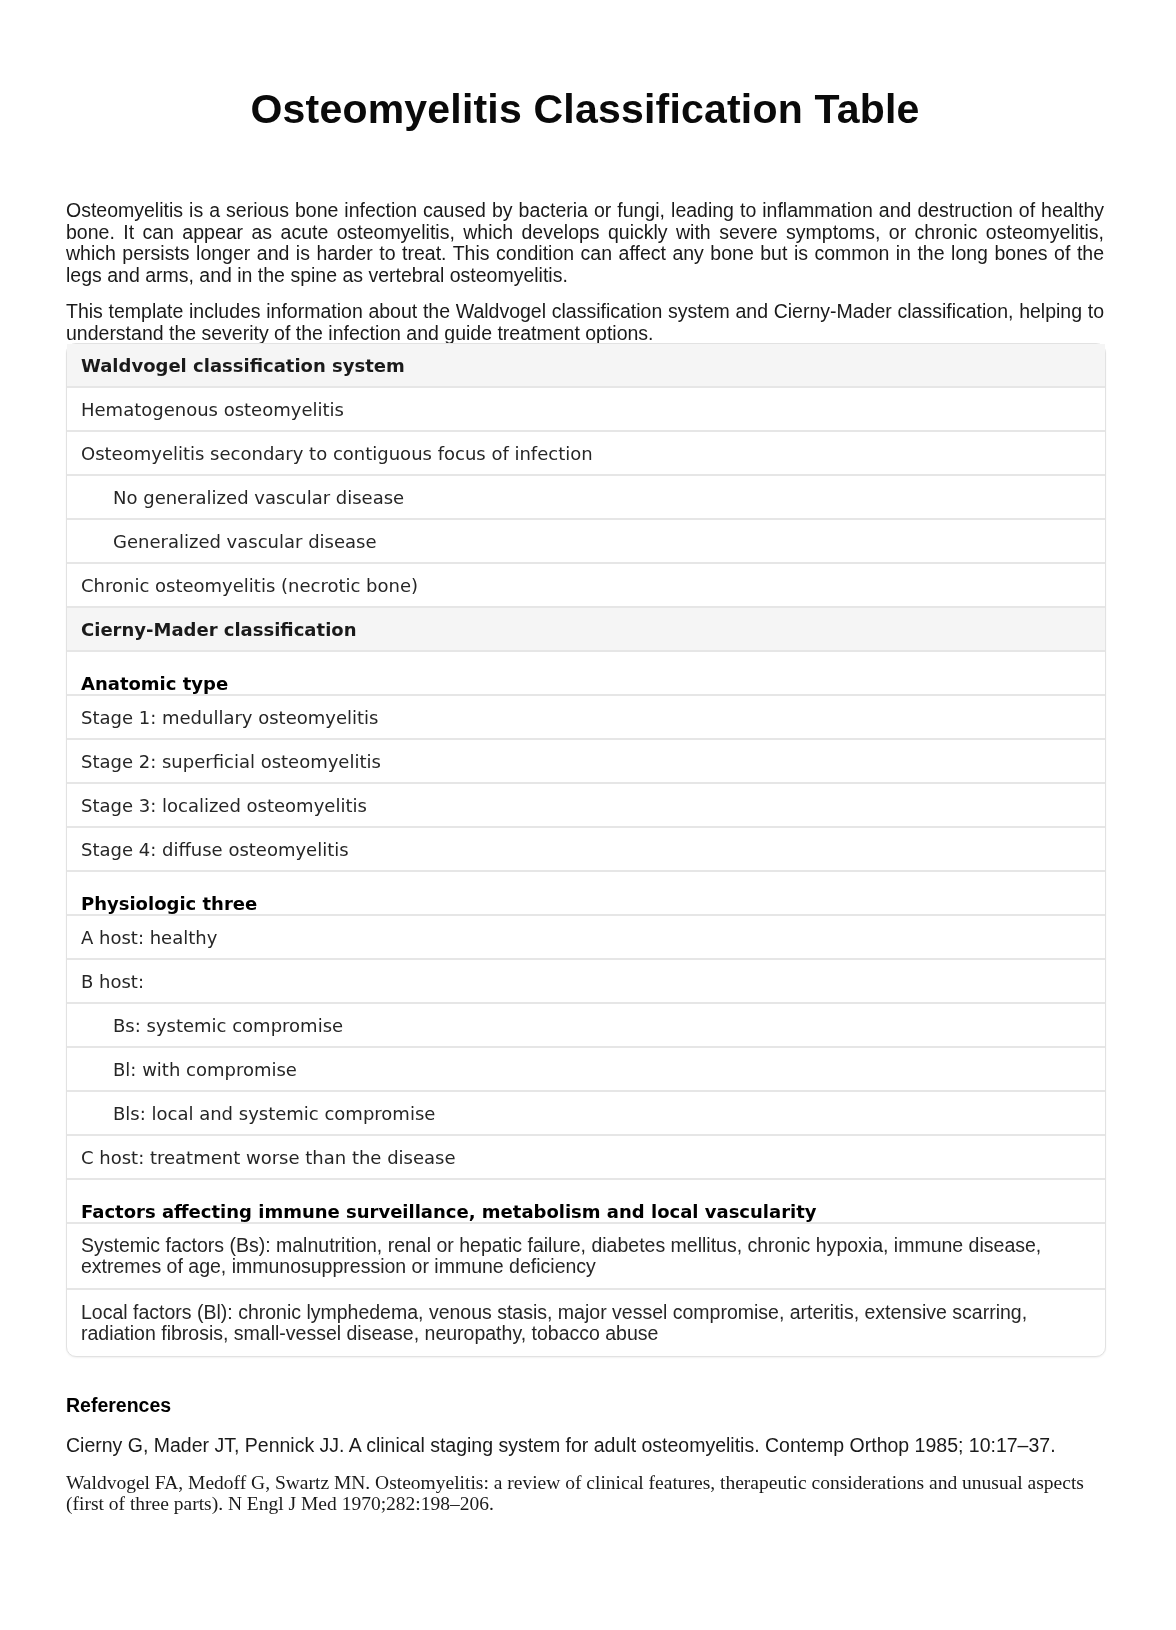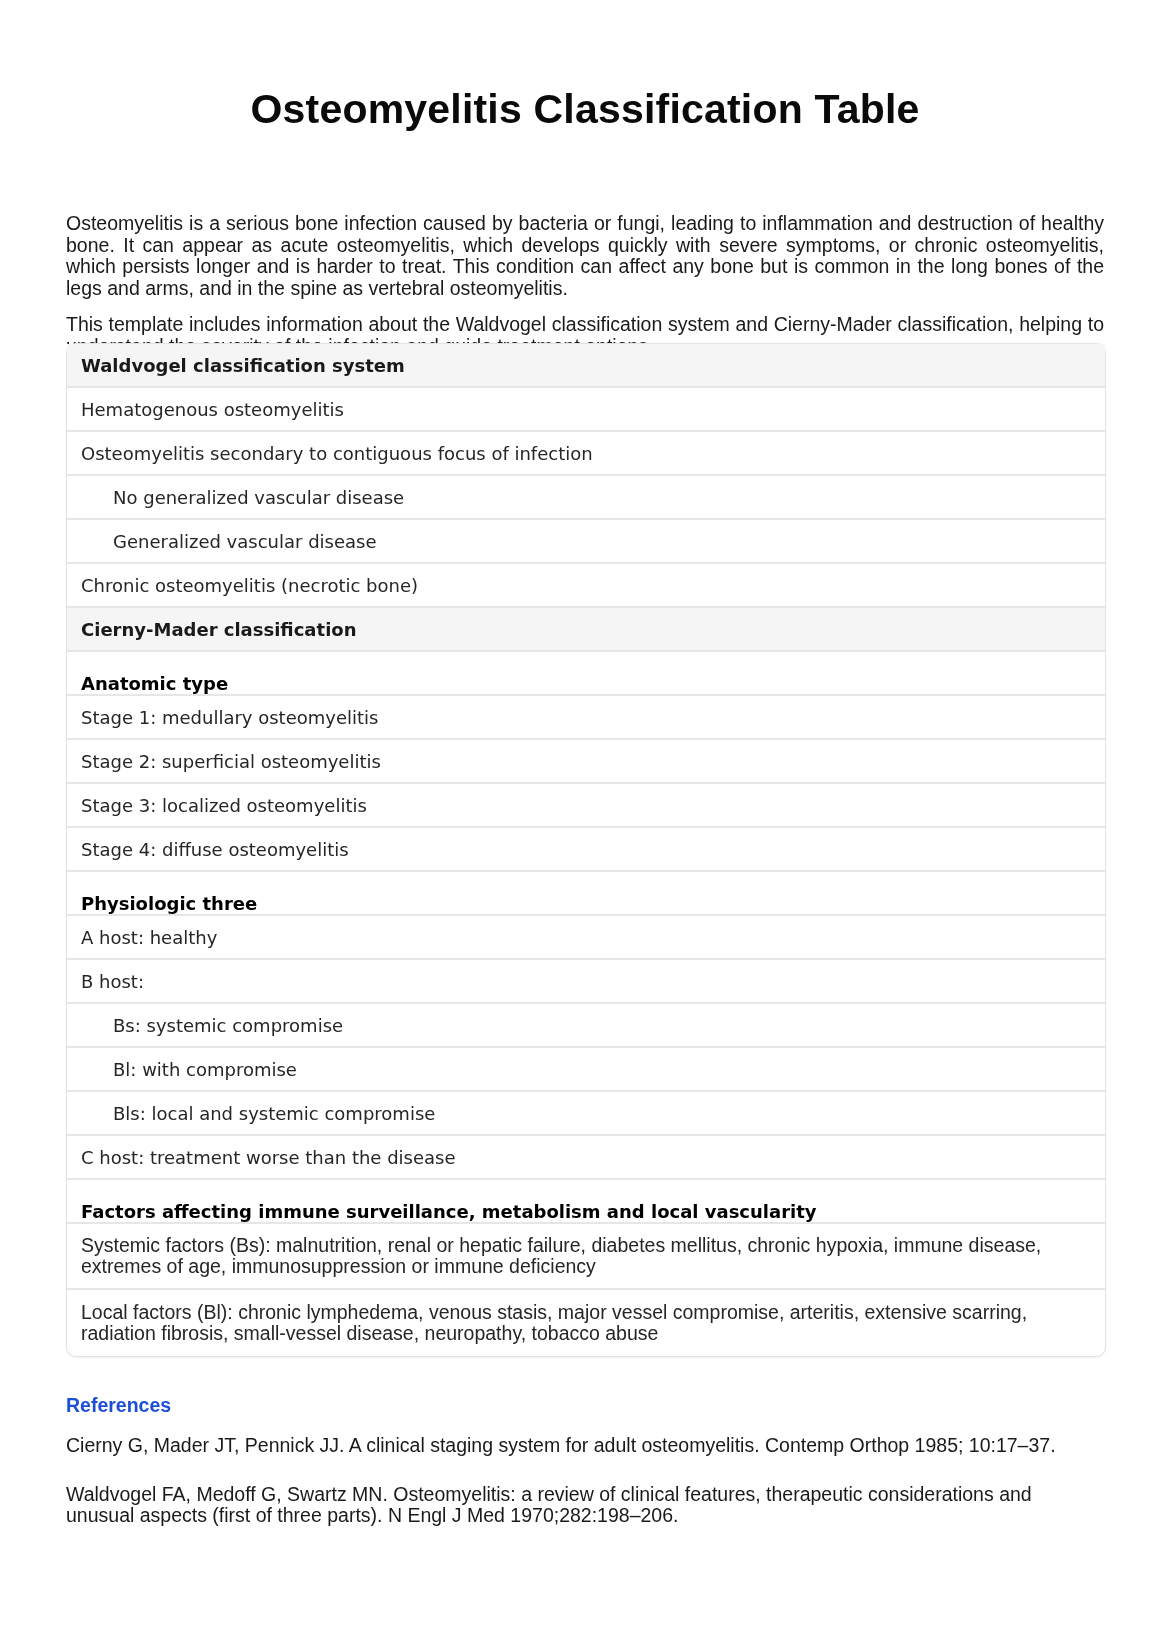--- a/index.html
+++ b/index.html
@@ -22,21 +22,21 @@
       letter-spacing: 0.2px;
       height: 86px;
     }
     .intro p {
       margin: 0;
       font-size: 19.5px;
       line-height: 21.5px;
       text-align: justify;
       color: #1a1a1a;
     }
-    .intro p.p1 { margin-top: 41px; }
+    .intro p.p1 { margin-top: 28px; }
     .intro p.p2 { margin-top: 15px; }
     .table {
       position: absolute;
       top: 343px;
       left: 0;
       width: 1038px;
       border: 1px solid #e2e2e2;
       border-radius: 10px;
       box-shadow: 0 1px 2px rgba(0,0,0,0.06);
       background: #fff;
@@ -62,30 +62,30 @@
       font-family: "Liberation Sans", sans-serif;
       font-size: 19.5px;
       line-height: 21px;
       align-items: center;
     }
     .refs { position: absolute; top: 1394px; left: 0; width: 1038px; }
     .refs h2 {
       margin: 0;
       font-size: 19.5px;
       font-weight: bold;
-      color: #1d4ed8;
+      color: #000000;
     }
     .refs p {
       margin: 0;
       font-size: 19.5px;
       line-height: 21px;
       color: #1a1a1a;
     }
     .refs p.r1 { margin-top: 18px; }
-    .refs p.r2 { margin-top: 28px; }
+    .refs p.r2 { margin-top: 16px; font-family: Liberation Serif, serif; }
   </style>
 </head>
 <body>
 
 <div class="page">
   <h1>Osteomyelitis Classification Table</h1>
 
   <div class="intro">
     <p class="p1">Osteomyelitis is a serious bone infection caused by bacteria or fungi, leading to inflammation and destruction of healthy bone. It can appear as acute osteomyelitis, which develops quickly with severe symptoms, or chronic osteomyelitis, which persists longer and is harder to treat. This condition can affect any bone but is common in the long bones of the legs and arms, and in the spine as vertebral osteomyelitis.</p>
     <p class="p2">This template includes information about the Waldvogel classification system and Cierny-Mader classification, helping to understand the severity of the infection and guide treatment options.</p>

